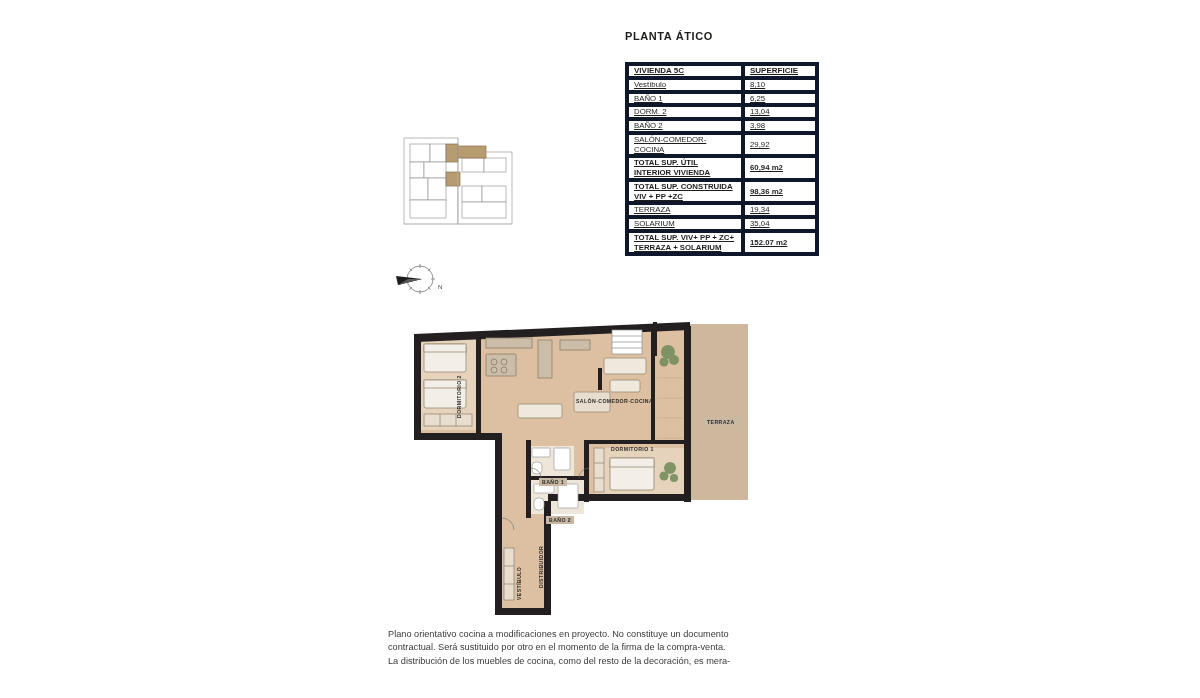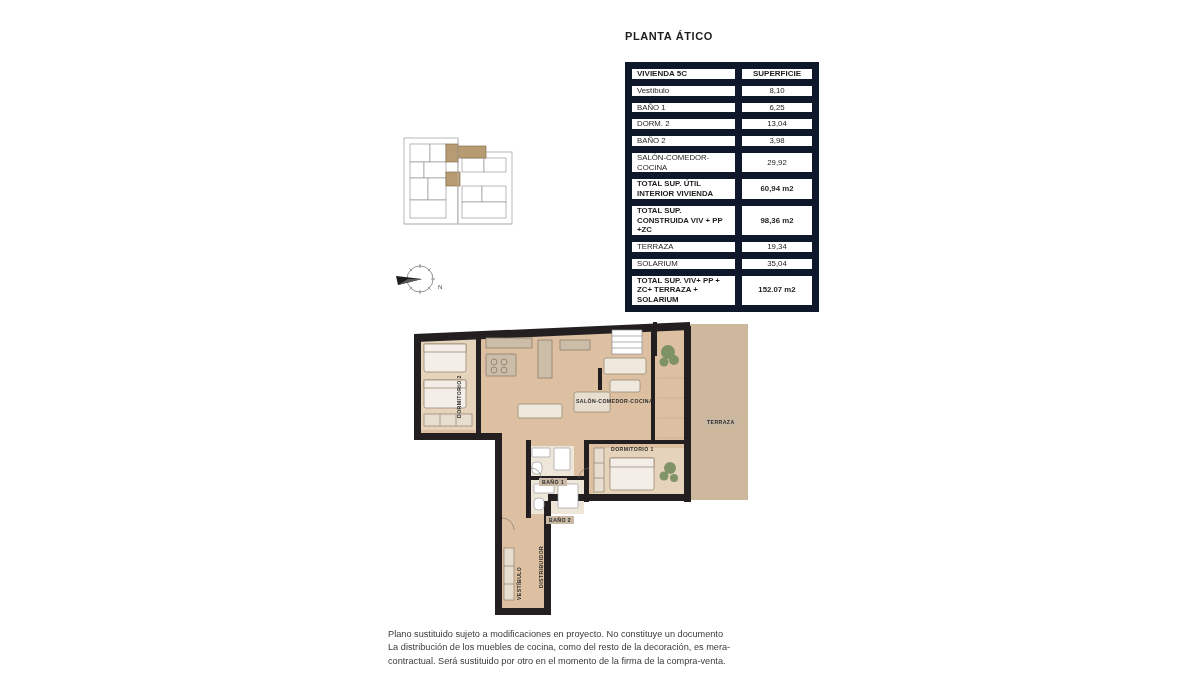--- a/index.html
+++ b/index.html
@@ -29,28 +29,28 @@
   
   .surface-table {
     position: absolute;
     left: 625px;
     top: 62px;
     width: 194px;
     border-collapse: collapse;
     font-size: 7.8px;
   }
   .surface-table td {
-    border: 7px solid #0f172a;
+    border: 4px solid #0f172a;
     padding: 0 5px;
     vertical-align: middle;
     line-height: 1.25;
+    text-decoration: underline;
   }
   .surface-table td.val {
     width: 60px;
-    text-align: center;
   }
   .surface-table tr.head td {
     font-weight: bold;
     font-size: 8px;
   }
   .surface-table tr.total td {
     font-weight: bold;
   }
 
   
@@ -361,16 +361,16 @@
   <div class="room-label" style="left:178px; top:80px;">SALÓN-COMEDOR-COCINA</div>
   <div class="room-label boxed" style="left:306px; top:100px;">TERRAZA</div>
   <div class="room-label" style="left:213px; top:128px;">DORMITORIO 1</div>
   <div class="room-label boxed" style="left:141px; top:160px;">BAÑO 1</div>
   <div class="room-label boxed" style="left:148px; top:198px;">BAÑO 2</div>
   <div class="room-label vert" style="left:118px; top:282px;">VESTÍBULO</div>
   <div class="room-label vert" style="left:140px; top:270px;">DISTRIBUIDOR</div>
 </div>
 
 <div class="disclaimer">
-  <p>Plano sustituido sujeto a modificaciones en proyecto. No constituye un documento</p>
+  <p>Plano orientativo cocina a modificaciones en proyecto. No constituye un documento</p>
+  <p>contractual. Será sustituido por otro en el momento de la firma de la compra-venta.</p>
   <p>La distribución de los muebles de cocina, como del resto de la decoración, es mera-</p>
-  <p>contractual. Será sustituido por otro en el momento de la firma de la compra-venta.</p>
 </div>
 
 </body></html>

